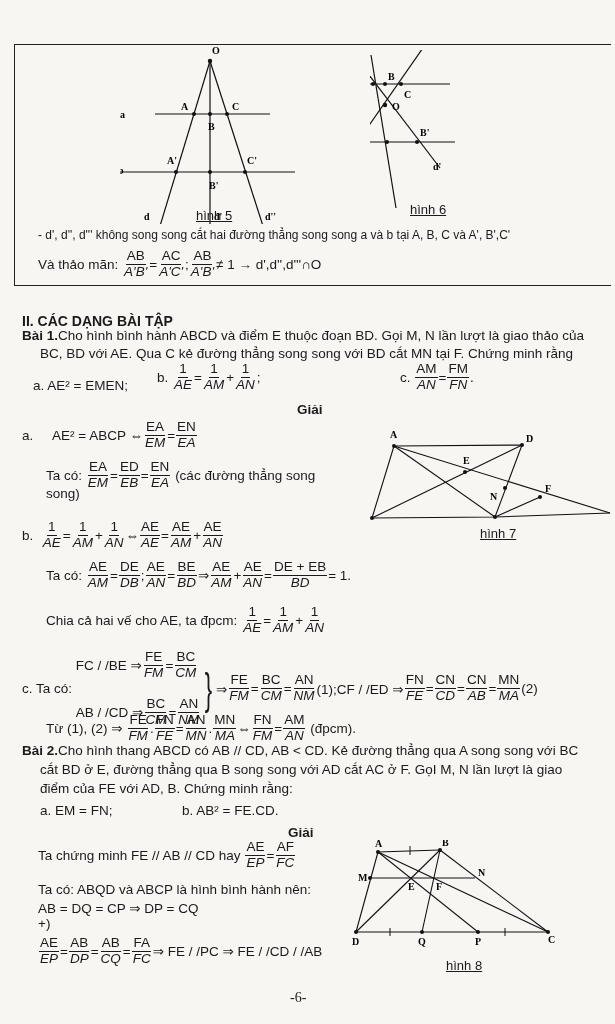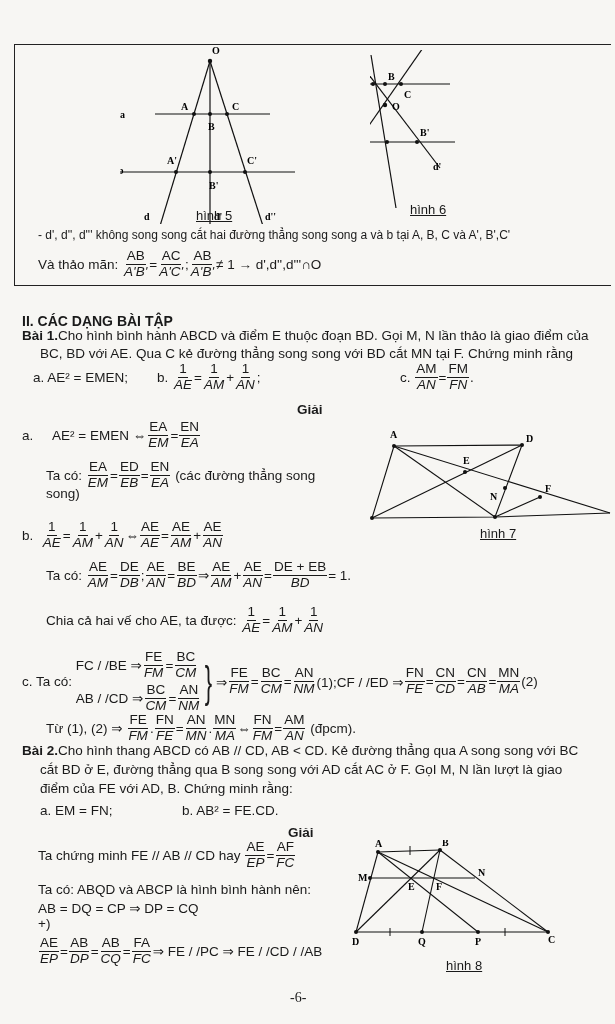--- a/index.html
+++ b/index.html
@@ -92,24 +92,24 @@
       <span class="n">AB</span>
       <span class="d">A'B'</span>
     </span>
   <span>≠ 1 → d',d'',d'''∩O</span>
 </div>
 
 <div class="line b" style="left:22px;top:313px;font-size:14px">II. CÁC DẠNG BÀI TẬP</div>
 
 <div class="line" style="left:22px;top:328px">
   <span class="b">Bài 1.</span>
-    <span> Cho hình bình hành ABCD và điểm E thuộc đoạn BD. Gọi M, N lần thảo là giao điểm của</span>
+    <span> Cho hình bình hành ABCD và điểm E thuộc đoạn BD. Gọi M, N lần lượt là giao thảo của</span>
 </div>
 <div class="line" style="left:40px;top:346px">BC, BD với AE. Qua C kẻ đường thẳng song song với BD cắt MN tại F. Chứng minh rằng</div>
-<div class="line" style="left:33px;top:370px">a.  AE² = EMEN;</div>
+<div class="line" style="left:33px;top:378px">a.  AE² = EMEN;</div>
 <div class="line" style="left:157px;top:362px">
   <span>b.</span>&nbsp;
   <span class="frac">
       <span class="n">1</span>
       <span class="d">AE</span>
     </span>=<span class="frac">
       <span class="n">1</span>
       <span class="d">AM</span>
     </span>+<span class="frac">
       <span class="n">1</span>
@@ -122,21 +122,21 @@
       <span class="n">AM</span>
       <span class="d">AN</span>
     </span>=<span class="frac">
       <span class="n">FM</span>
       <span class="d">FN</span>
     </span>.
 </div>
 <div class="line giai" style="left:297px;top:402px">Giải</div>
 
 <div class="line" style="left:22px;top:420px">
-  <span>a.</span>&nbsp;&nbsp;&nbsp;&nbsp;&nbsp;<span>AE² = EMEN ⇔</span>
+  <span>a.</span>&nbsp;&nbsp;&nbsp;&nbsp;&nbsp;<span>AE² = ABCP ⇔</span>
   <span class="frac">
       <span class="n">EA</span>
       <span class="d">EM</span>
     </span>=<span class="frac">
       <span class="n">EN</span>
       <span class="d">EA</span>
     </span>
 </div>
 <div class="line" style="left:46px;top:460px">
   <span>Ta có:</span>&nbsp;
@@ -197,36 +197,36 @@
       <span class="d">AM</span>
     </span>+<span class="frac">
       <span class="n">AE</span>
       <span class="d">AN</span>
     </span>=<span class="frac">
       <span class="n">DE + EB</span>
       <span class="d">BD</span>
     </span><span>= 1.</span>
 </div>
 <div class="line" style="left:46px;top:605px">
-  <span>Chia cả hai vế cho AE, ta được:</span>&nbsp;
+  <span>Chia cả hai vế cho AE, ta đpcm:</span>&nbsp;
   <span class="frac">
       <span class="n">1</span>
       <span class="d">AE</span>
     </span>=<span class="frac">
       <span class="n">1</span>
       <span class="d">AM</span>
     </span>+<span class="frac">
       <span class="n">1</span>
       <span class="d">AN</span>
     </span>
 </div>
 
 <div class="line" style="left:22px;top:650px">
   <span style="align-self:center">c.   Ta có:</span>&nbsp;
-  <span style="display:inline-flex;flex-direction:column;gap:2px">
+  <span style="display:inline-flex;flex-direction:column;gap:16px">
     <span style="display:flex;align-items:center"><span>FC / /BE ⇒</span><span class="frac">
           <span class="n">FE</span>
           <span class="d">FM</span>
         </span>=<span class="frac">
           <span class="n">BC</span>
           <span class="d">CM</span>
         </span></span>
     <span style="display:flex;align-items:center"><span>AB / /CD ⇒</span><span class="frac">
           <span class="n">BC</span>
           <span class="d">CM</span>

